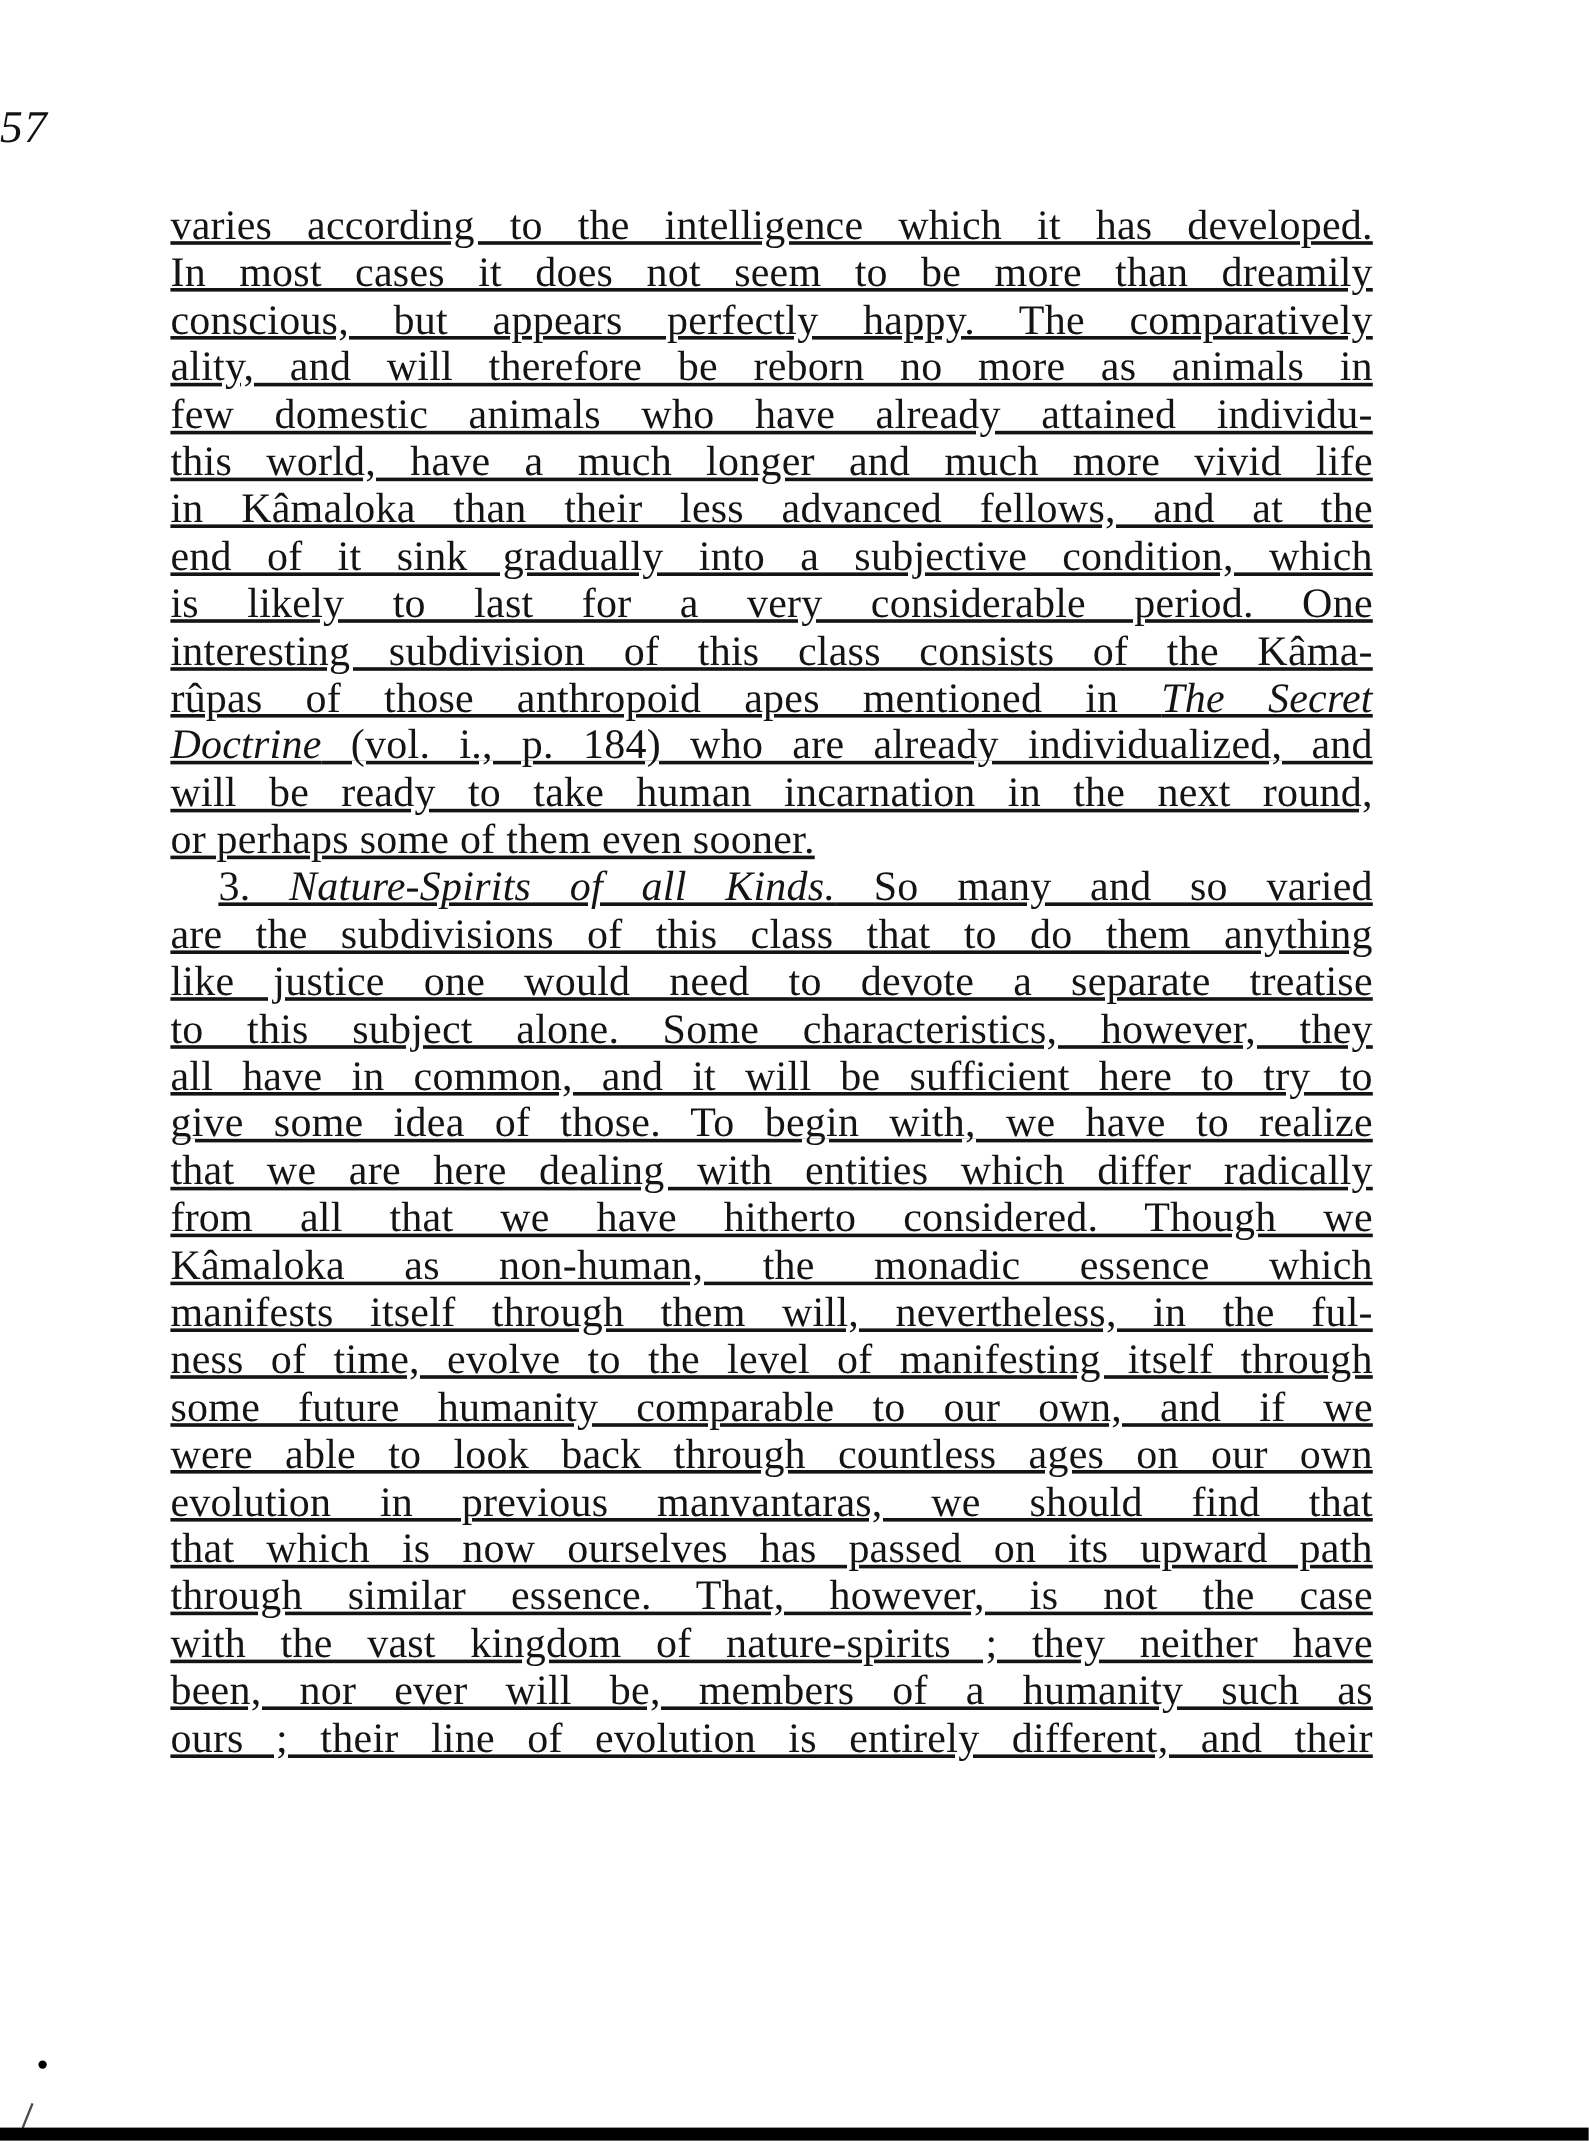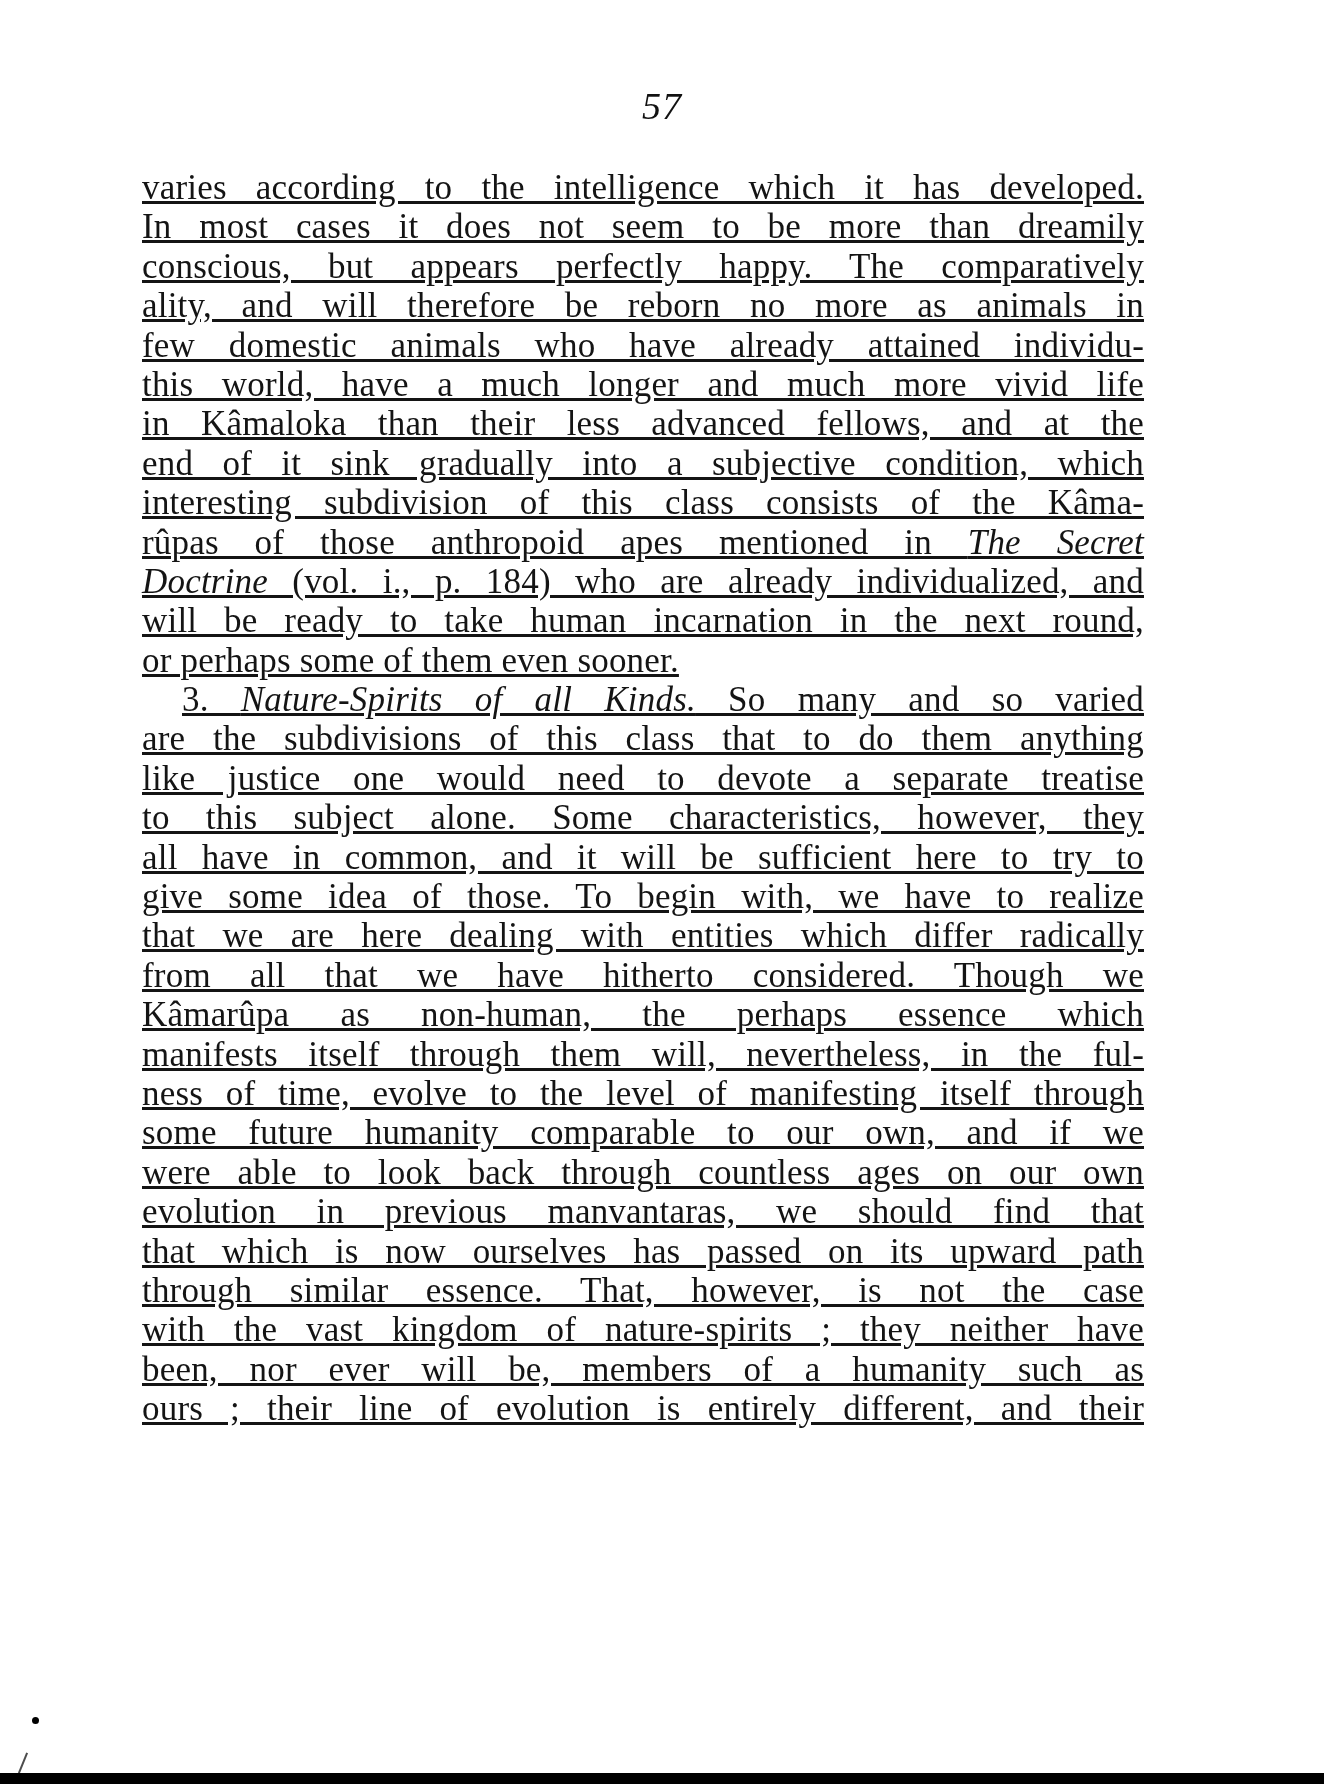--- a/index.html
+++ b/index.html
@@ -13,21 +13,21 @@
       position: relative;
       overflow: hidden;
       font-family: "Liberation Serif", "DejaVu Serif", serif;
       color: #141414;
     }
     .page-number {
       position: absolute;
       top: 84px;
       left: 0;
       width: 1324px;
-      text-align: center;
+      text-align: left;
       font-size: 38px;
       font-style: italic;
       letter-spacing: 1px;
       color: #111;
     }
     .text-block {
       position: absolute;
       left: 142px;
       top: 168px;
       width: 1002px;
@@ -87,34 +87,35 @@
 
 <div class="text-block">
   <span class="line"><span>varies according to the intelligence which it has developed.</span></span>
   <span class="line"><span>In most cases it does not seem to be more than dreamily</span></span>
   <span class="line"><span>conscious, but appears perfectly happy.   The comparatively</span></span>
   <span class="line"><span>ality, and will therefore be reborn no more as animals in</span></span>
   <span class="line"><span>few domestic animals who have already attained individu-</span></span>
   <span class="line"><span>this world, have a much longer and much more vivid life</span></span>
   <span class="line"><span>in Kâmaloka than their less advanced fellows, and at the</span></span>
   <span class="line"><span>end of it sink gradually into a subjective condition, which</span></span>
+  <span class="line"><span>is likely to last for a very considerable period.   One</span></span>
   <span class="line"><span>interesting subdivision of this class consists of the Kâma-</span></span>
   <span class="line"><span>rûpas of those anthropoid apes mentioned in </span><span class="it">The Secret</span></span>
   <span class="line"><span class="it">Doctrine</span><span> (vol. i., p. 184) who are already individualized, and</span></span>
   <span class="line"><span>will be ready to take human incarnation in the next round,</span></span>
   <span class="line last"><span>or perhaps some of them even sooner.</span></span>
   <span class="line indent"><span>3. </span><span class="it">Nature-Spirits of all Kinds.</span><span>   So many and so varied</span></span>
   <span class="line"><span>are the subdivisions of this class that to do them anything</span></span>
   <span class="line"><span>like justice one would need to devote a separate treatise</span></span>
   <span class="line"><span>to this subject alone.   Some characteristics, however, they</span></span>
   <span class="line"><span>all have in common, and it will be sufficient here to try to</span></span>
   <span class="line"><span>give some idea of those.   To begin with, we have to realize</span></span>
   <span class="line"><span>that we are here dealing with entities which differ radically</span></span>
   <span class="line"><span>from all that we have hitherto considered.   Though we</span></span>
-  <span class="line"><span>Kâmarûpa as non-human, the perhaps essence which</span></span>
+  <span class="line"><span>Kâmaloka as non-human, the monadic essence which</span></span>
   <span class="line"><span>manifests itself through them will, nevertheless, in the ful-</span></span>
   <span class="line"><span>ness of time, evolve to the level of manifesting itself through</span></span>
   <span class="line"><span>some future humanity comparable to our own, and if we</span></span>
   <span class="line"><span>were able to look back through countless ages on our own</span></span>
   <span class="line"><span>evolution in previous manvantaras, we should find that</span></span>
   <span class="line"><span>that which is now ourselves has passed on its upward path</span></span>
   <span class="line"><span>through similar essence.   That, however, is not the case</span></span>
   <span class="line"><span>with the vast kingdom of nature-spirits ; they neither have</span></span>
   <span class="line"><span>been, nor ever will be, members of a humanity such as</span></span>
   <span class="line"><span>ours ; their line of evolution is entirely different, and their</span></span>

